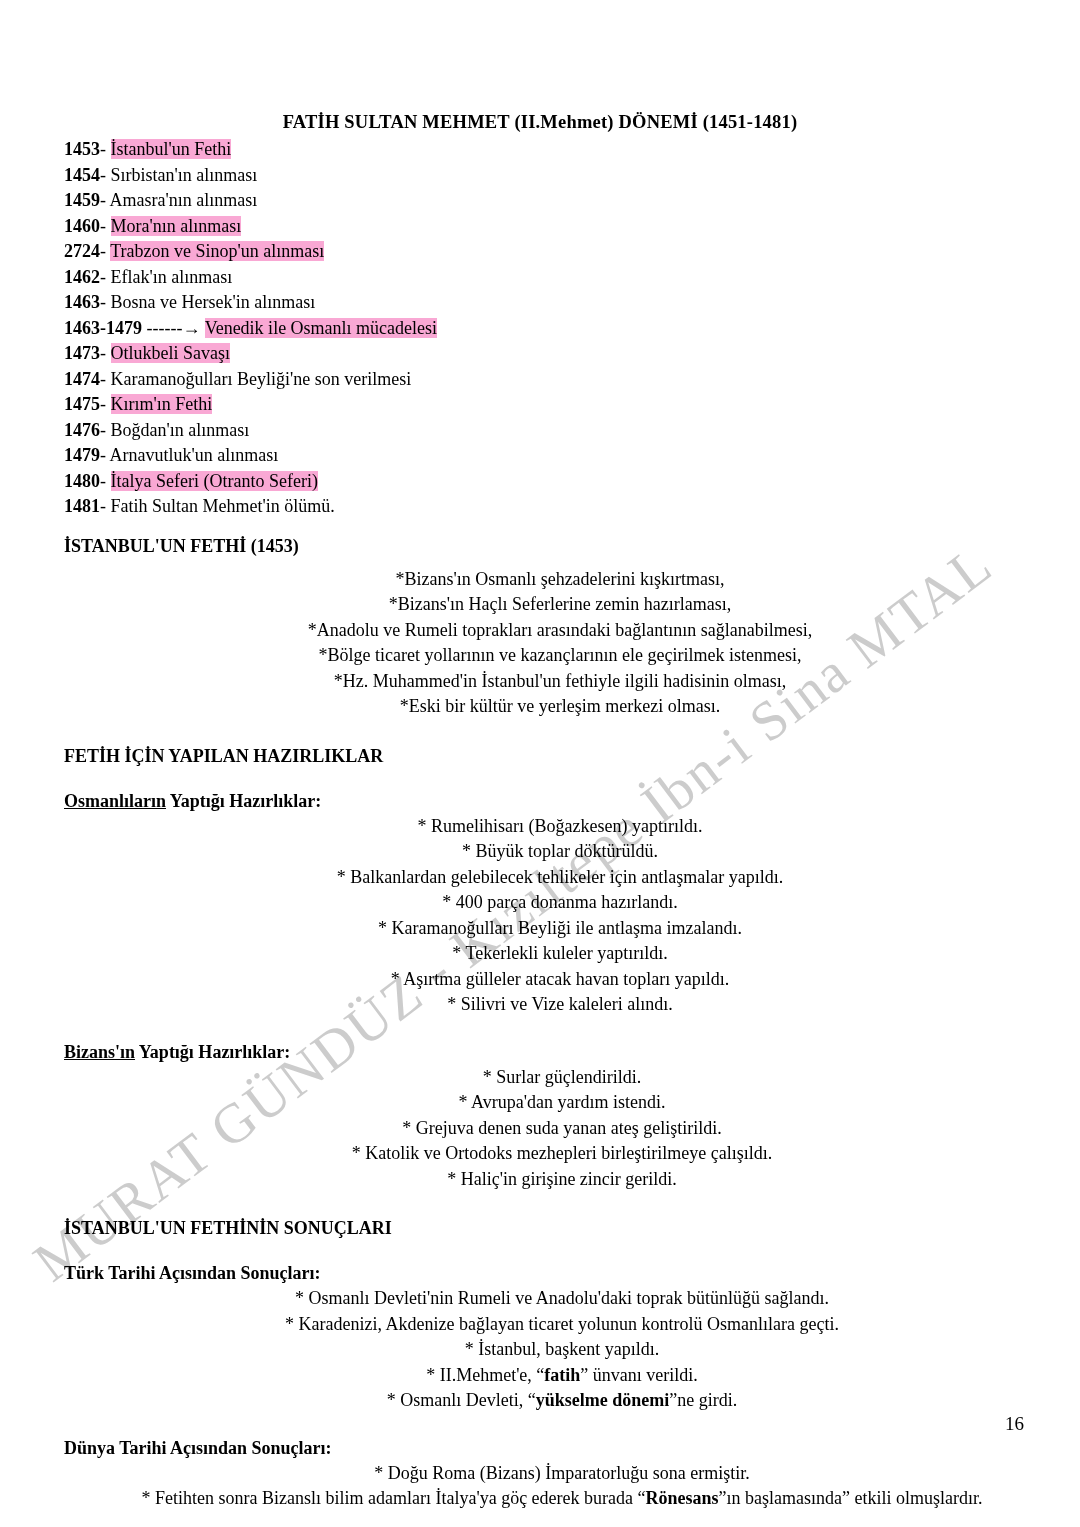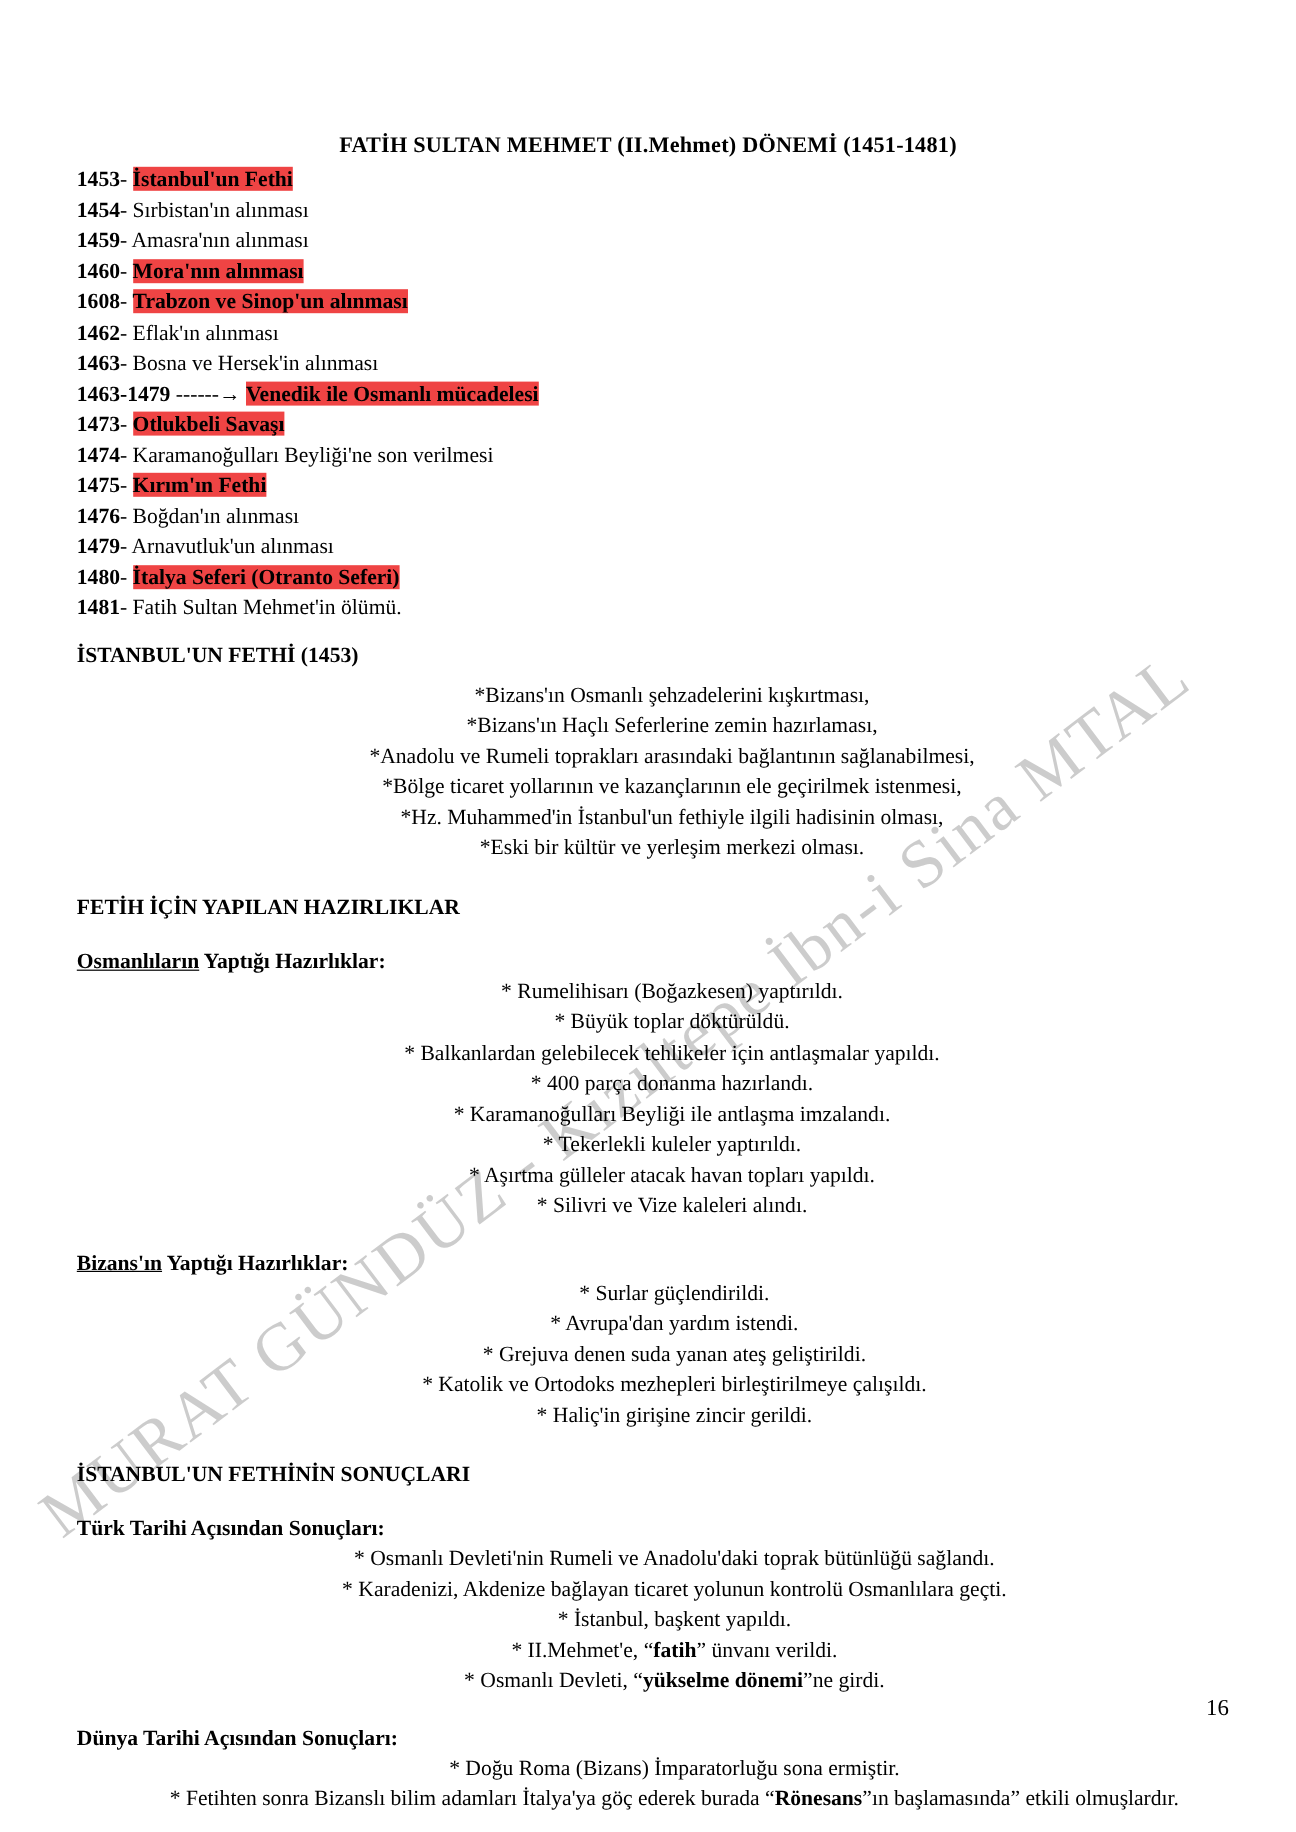--- a/index.html
+++ b/index.html
@@ -58,21 +58,21 @@
   }
   .center-head.sp-top { margin-top: 26px; }
 
   .chrono { margin: 0; padding: 0; list-style: none; }
   .chrono li {
     font-size: 18px;
     line-height: 25.5px;
     white-space: nowrap;
   }
   .yr { font-weight: bold; }
-  .hl { background: #ef4444; font-weight: bold; }
+  .hl { background: #f9a8d4; }
 
   .sec-head {
     font-size: 18px;
     font-weight: bold;
     margin: 24px 0 2px 0;
   }
   .sec-head .nou { text-decoration: none; }
 
   .bullets { margin: 0; padding: 0; list-style: none; text-align: center; }
   .bullets li {
@@ -101,21 +101,21 @@
 <div class="page">
   <div class="content">
 
     <h1 class="doc-title">FATİH SULTAN MEHMET (II.Mehmet)  DÖNEMİ    (1451-1481)</h1>
 
     <ul class="chrono" id="chrono">
         <li><span class="yr">1453</span><span>- </span><span class="hl">İstanbul'un Fethi</span></li>
         <li><span class="yr">1454</span><span>- Sırbistan'ın alınması</span></li>
         <li><span class="yr">1459</span><span>- Amasra'nın alınması</span></li>
         <li><span class="yr">1460</span><span>- </span><span class="hl">Mora'nın alınması</span></li>
-        <li><span class="yr">1608</span><span>- </span><span class="hl">Trabzon ve Sinop'un alınması</span></li>
+        <li><span class="yr">2724</span><span>- </span><span class="hl">Trabzon ve Sinop'un alınması</span></li>
         <li><span class="yr">1462</span><span>- Eflak'ın alınması</span></li>
         <li><span class="yr">1463</span><span>- Bosna ve Hersek'in alınması</span></li>
         <li><span class="yr">1463-1479</span><span> ------→ </span><span class="hl">Venedik ile Osmanlı mücadelesi</span></li>
         <li><span class="yr">1473</span><span>- </span><span class="hl"> Otlukbeli Savaşı</span></li>
         <li><span class="yr">1474</span><span>- Karamanoğulları Beyliği'ne son verilmesi</span></li>
         <li><span class="yr">1475</span><span>- </span><span class="hl">Kırım'ın Fethi</span></li>
         <li><span class="yr">1476</span><span>- Boğdan'ın alınması</span></li>
         <li><span class="yr">1479</span><span>- Arnavutluk'un alınması</span></li>
         <li><span class="yr">1480</span><span>- </span><span class="hl">İtalya Seferi (Otranto Seferi)</span></li>
         <li><span class="yr">1481</span><span>- Fatih Sultan Mehmet'in ölümü.</span></li>

